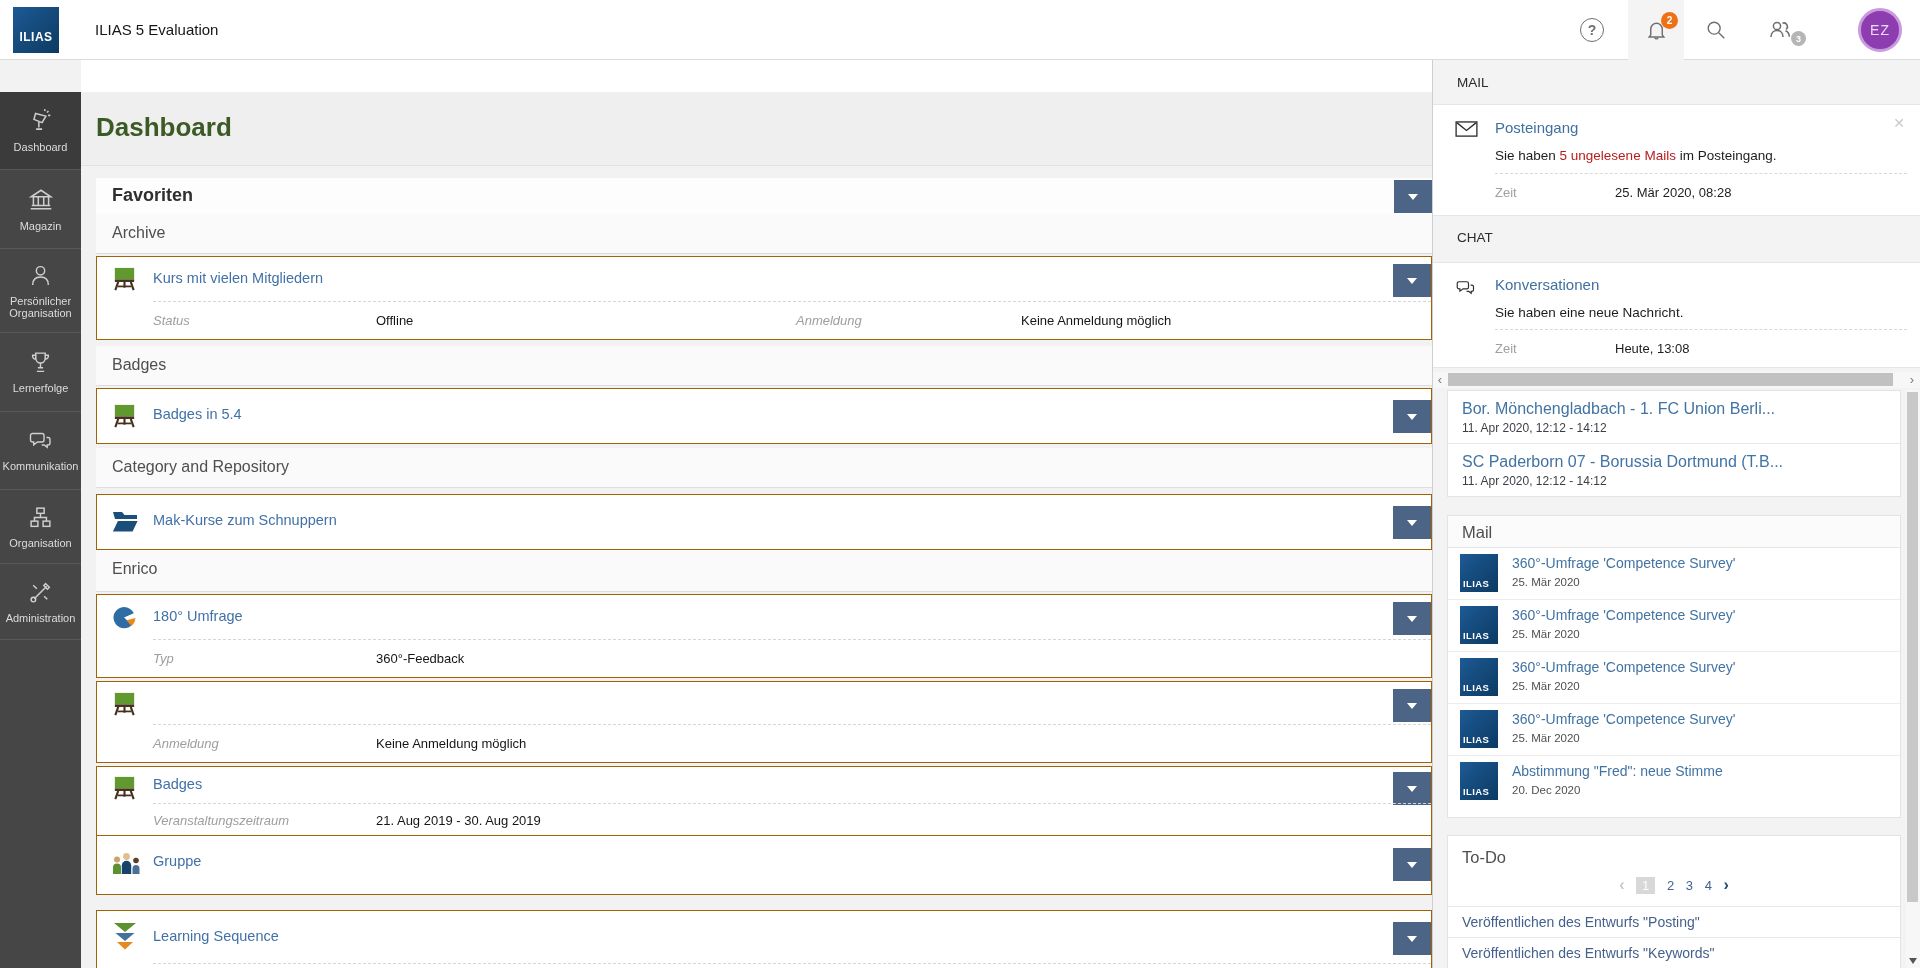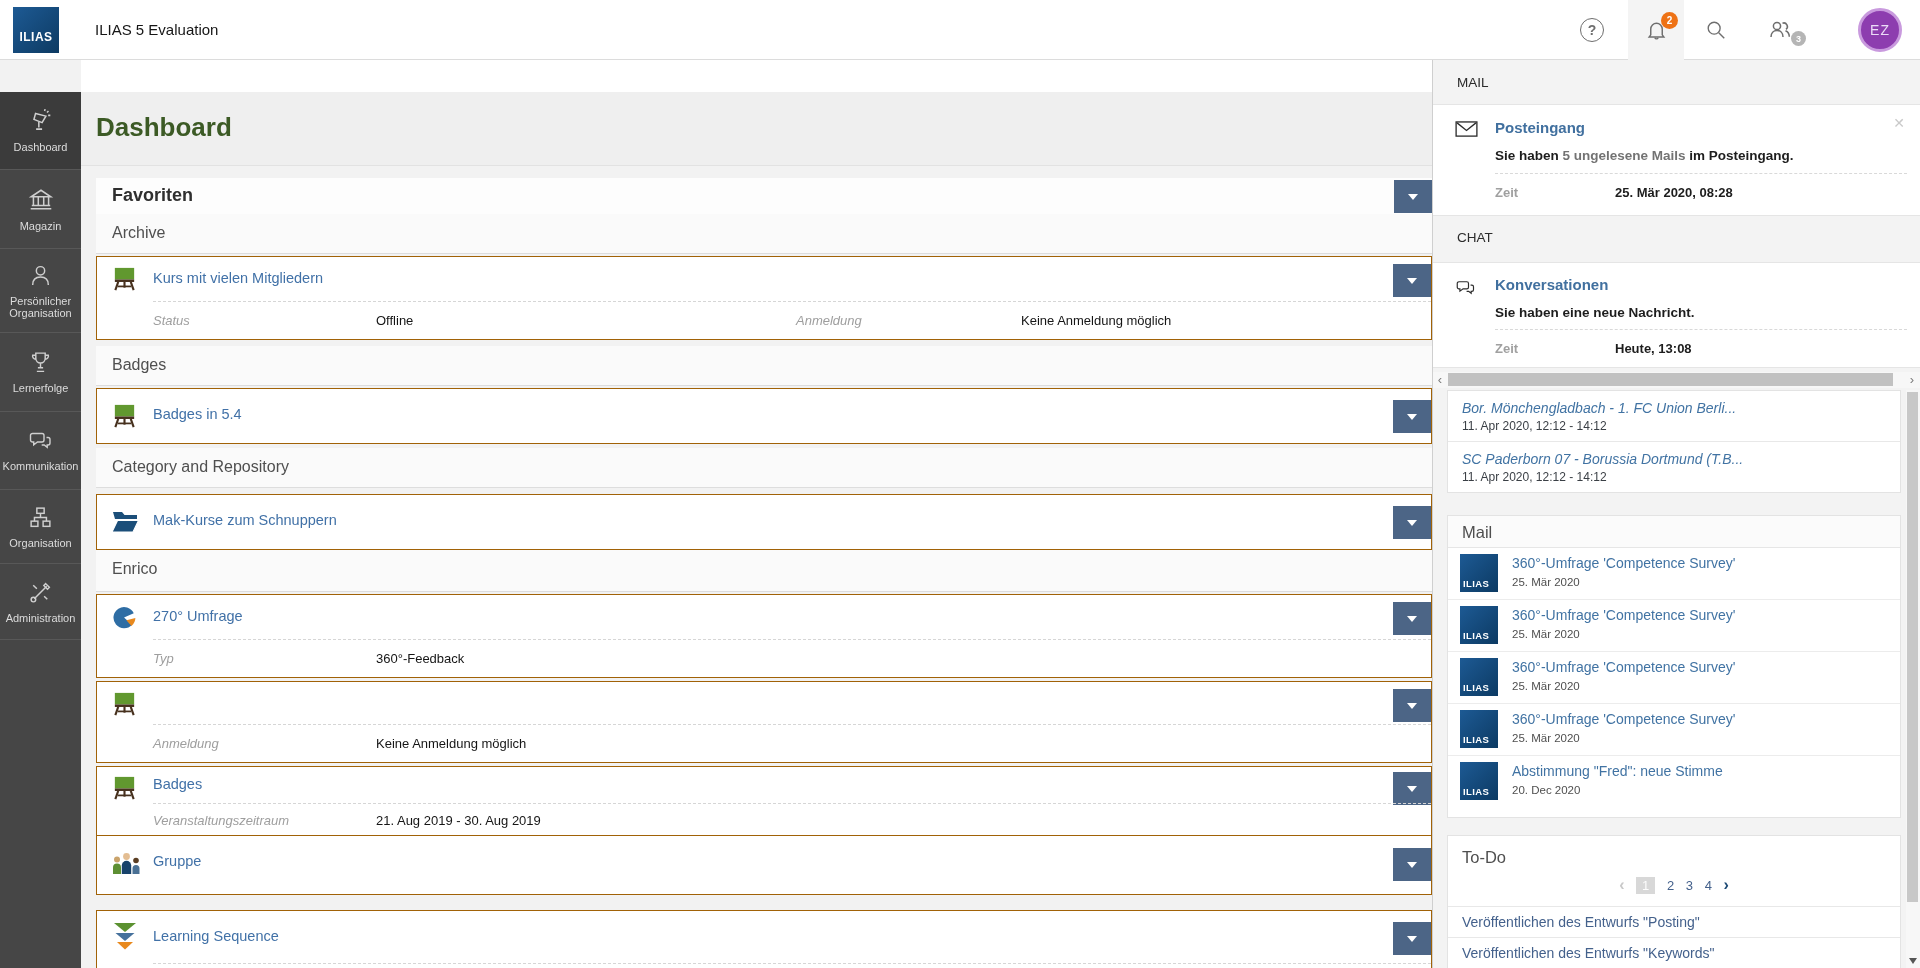--- a/index.html
+++ b/index.html
@@ -58,43 +58,43 @@
   .dd-btn { position:absolute; right:0; width:38px; height:33px; background:#4c6586; border:none;
     cursor:pointer; display:flex; align-items:center; justify-content:center; }
   .caret { width:0; height:0; border-left:5px solid transparent; border-right:5px solid transparent;
     border-top:6px solid #fff; }
 
   
   .np { position:absolute; left:1432px; top:60px; width:488px; height:908px; background:#f3f3f3;
     border-left:1px solid #cfcfcf; z-index:25; }
   .np-sec-head { position:absolute; left:24px; font-size:13.5px; color:#2b2b2b; }
   .np-block { position:absolute; left:0; width:488px; background:#fff; border-top:1px solid #e5e5e5;
-    border-bottom:1px solid #e5e5e5;font-weight:bold; }
+    border-bottom:1px solid #e5e5e5; }
   .np-icon { position:absolute; left:22px; }
   .np-title { position:absolute; left:62px; font-size:15px; color:#41709f; text-decoration:none; cursor:pointer; }
   .np-close { position:absolute; right:16px; top:10px; font-size:14px; color:#c9c9c9; cursor:pointer; }
   .np-desc { position:absolute; left:62px; font-size:13.5px; color:#1d1d1d; }
-  .np-desc a { color:#737373; text-decoration:none; cursor:pointer; }
+  .np-desc a { color:#b91c1c; text-decoration:none; cursor:pointer; }
   .np-dashed { position:absolute; left:62px; right:14px; border-top:1px dashed #d9d9d9; }
   .np-tlabel { position:absolute; left:62px; font-size:13px; color:#a0a0a0; }
   .np-tvalue { position:absolute; left:182px; font-size:13px; color:#1d1d1d; }
 
   .hscroll { position:absolute; left:0; top:312px; width:488px; height:16px; background:#f7f7f7; }
   .hs-handle { position:absolute; left:15px; top:1px; width:445px; height:13px; background:#c1c1c1; cursor:pointer; }
   .hs-arrow { position:absolute; top:2px; width:12px; height:12px; color:#7a7a7a; font-size:13px;
     line-height:11px; text-align:center; cursor:pointer; }
   .vscroll { position:absolute; right:0; top:330px; width:14px; height:578px; background:#f7f7f7; }
   .vs-handle { position:absolute; left:1px; top:2px; width:11px; height:510px; background:#c8c8c8; cursor:pointer; }
   .vs-arrow { position:absolute; bottom:4px; left:3px; width:0; height:0; border-left:4px solid transparent;
     border-right:4px solid transparent; border-top:6px solid #555; cursor:pointer; }
 
   .events { position:absolute; left:14px; top:330px; width:454px; background:#fff; border:1px solid #e3e3e3; }
   .event-item { padding:9px 14px 8px; border-bottom:1px solid #e8e8e8; }
   .event-item:last-child { border-bottom:none; }
-  .event-title { font-size:14px; color:#4173a3; text-decoration:none; cursor:pointer; display:block;font-style:italic; }
+  .event-title { font-size:16px; color:#4173a3; text-decoration:none; cursor:pointer; display:block; }
   .event-date { font-size:12px; color:#3a3f45; margin-top:3px; }
 
   .sidepanel { position:absolute; left:14px; width:454px; background:#fff; border:1px solid #e3e3e3; }
   .sp-head { height:32px; background:#fbfbfb; border-bottom:1px solid #e6e6e6; }
   .sp-head span { position:absolute; left:14px; top:7px; font-size:16.5px; color:#4f4f4f; }
   .mail-item { position:relative; height:52px; border-bottom:1px solid #ececec; }
   .mail-item:last-child { border-bottom:none; }
   .ilias-tile { position:absolute; left:12px; top:6px; width:38px; height:38px;
     background:linear-gradient(135deg,#1d5a94 0%,#0c3a63 100%); color:#fff; font-size:9.5px; font-weight:bold;
     display:flex; align-items:flex-end; padding:0 0 3px 3px; letter-spacing:.4px; }
@@ -273,21 +273,21 @@
 
   <div class="abs subheader" style="top:372px;height:42px">
     <span>Enrico</span>
   </div>
 
   <div class="abs card" style="top:416px;height:84px">
     <svg class="obj-icon" style="top:9px" width="27" height="27" viewBox="0 0 28 28">
       <path d="M23.6 9.6 A11 11 0 1 0 21.8 21.4 L13.5 14 Z" fill="#2e6da4"></path>
       <path d="M16 16.8 L25.3 14.6 A11 11 0 0 1 21.2 22.8 Z" fill="#e8891e"></path>
     </svg>
-    <a class="item-title" style="top:13px">270° Umfrage</a>
+    <a class="item-title" style="top:13px">180° Umfrage</a>
     <button class="dd-btn" style="top:7px">
         <span class="caret"></span>
       </button>
     <div class="dashed" style="top:44px"></div>
     <span class="plabel" style="left:56px;top:56px">Typ</span>
     <span class="pvalue" style="left:279px;top:56px">360°-Feedback</span>
   </div>
 
   <div class="abs card" style="top:503px;height:82px">
     <svg class="obj-icon" style="top:8px" width="27" height="27" viewBox="0 0 28 28">

